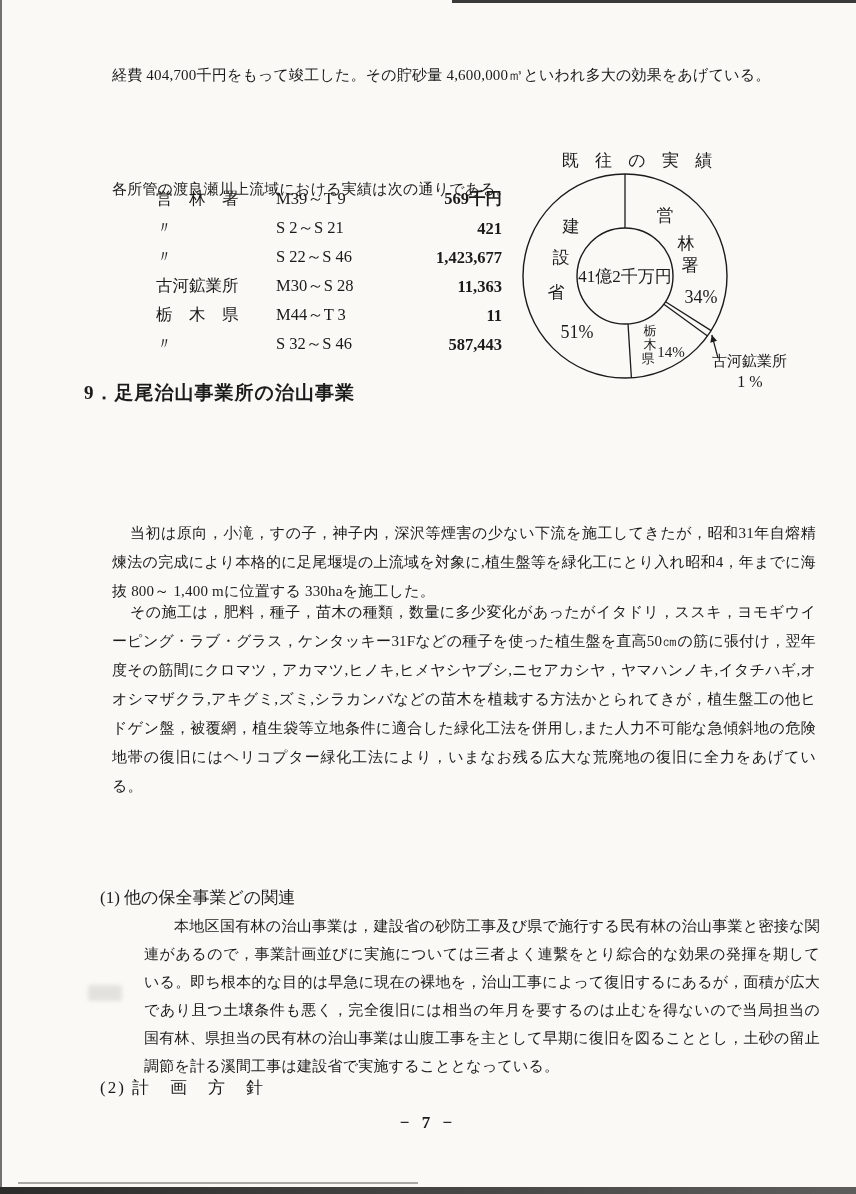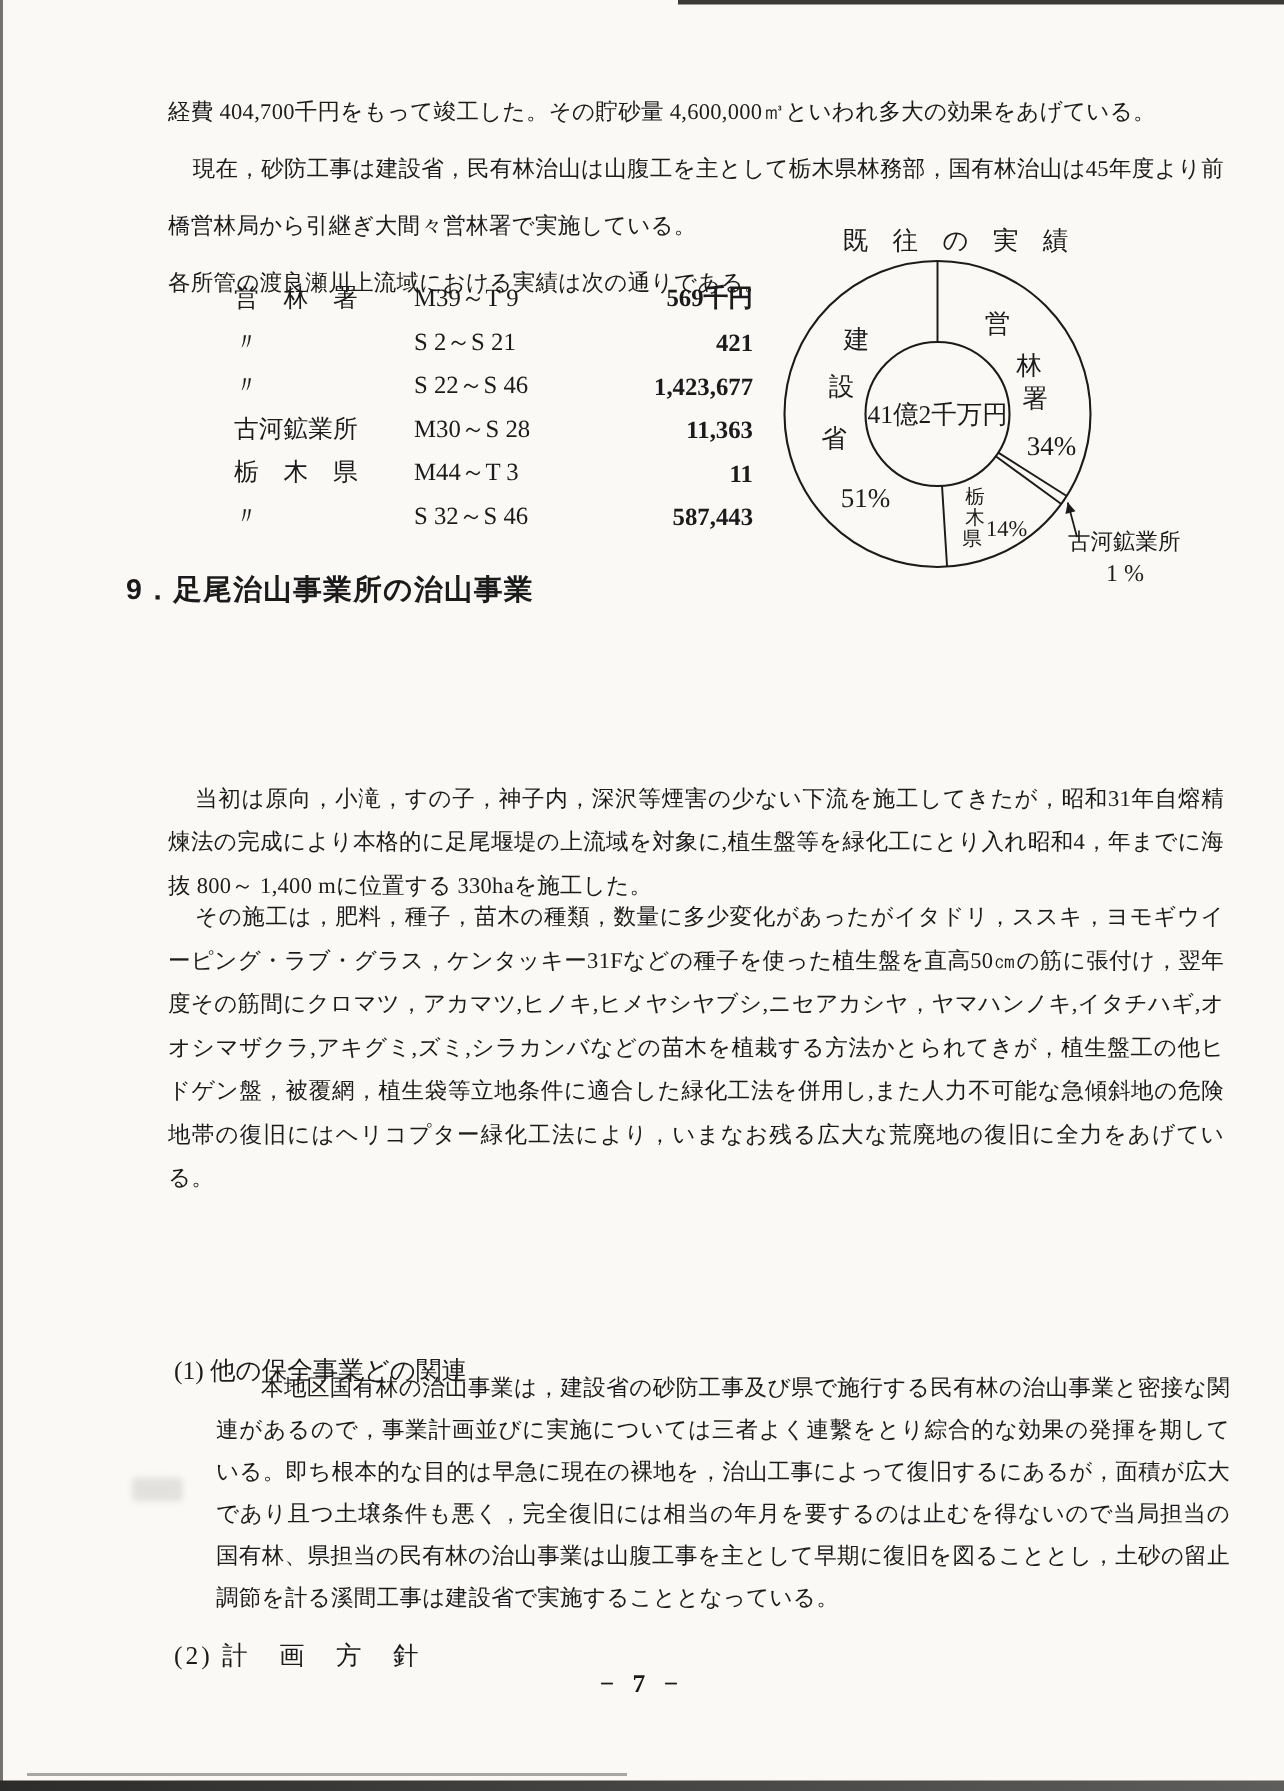--- a/index.html
+++ b/index.html
@@ -26,46 +26,45 @@
 
   .rtable{position:absolute;left:156px;top:181px;width:346px;font-size:16.5px;}
   .trow{display:flex;height:29px;align-items:flex-end;}
   .torg{width:120px;}
   .tper{width:122px;}
   .tamt{flex:1;text-align:right;font-weight:bold;}
 
   .chart{position:absolute;left:505px;top:140px;width:352px;height:262px;}
 
   .h9,.h10{
-    position:absolute;margin:0;font-family:Liberation Sans, sans-serif;
+    position:absolute;margin:0;font-family:Liberation Serif, serif;
     font-weight:bold;font-size:19px;letter-spacing:1px;
   }
   .h9{left:84px;top:380px;}
   .pA{left:108px;top:405px;width:704px;text-indent:1.2em;}
   .pB{left:108px;top:515px;width:704px;line-height:29px;text-indent:1.2em;}
   .pC{left:108px;top:594px;width:704px;line-height:29px;text-indent:1.2em;}
   .h10{left:82px;top:854px;}
-  .sublabel{position:absolute;margin:16px;font-size:17px;}
+  .sublabel{position:absolute;margin:0;font-size:17px;}
   .s1{left:100px;top:886px;}
   .p10{left:140px;top:908px;width:676px;line-height:28px;text-indent:2em;}
   .s2{left:100px;top:1076px;letter-spacing:2px;}
   .footer{position:absolute;left:0;right:0;top:1113px;text-align:center;font-size:17px;font-weight:bold;letter-spacing:4px;}
 </style>
 </head>
 <body>
 
 <div class="page">
   <div class="edge-left"></div>
   <div class="edge-top"></div>
   <div class="edge-bottom"></div>
   <div class="edge-bottom-thin"></div>
   <div class="smudge"></div>
 
   <p class="body p1">経費 404,700千円をもって竣工した。その貯砂量 4,600,000㎥といわれ多大の効果をあげている。</p>
-  <p class="body p2">現在，砂防工事は建設省，民有林治山は山腹工を主として栃木県林務部，国有林治山は45年度より前橋営林局から引継ぎ大間々営林署で実施している。</p>
   <p class="body p3">各所管の渡良瀬川上流域における実績は次の通りである。</p>
 
   <div class="rtable">
       <div class="trow">
         <span class="torg">営　林　署</span>
         <span class="tper">M39～T 9</span>
         <span class="tamt">569千円</span>
       </div>
       <div class="trow">
         <span class="torg">〃</span>

